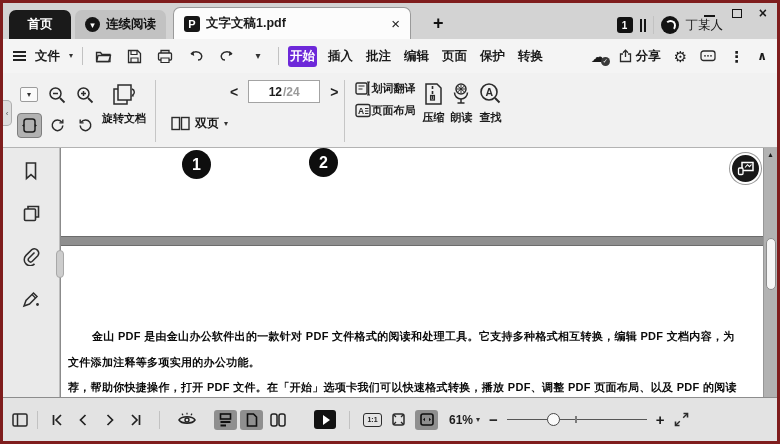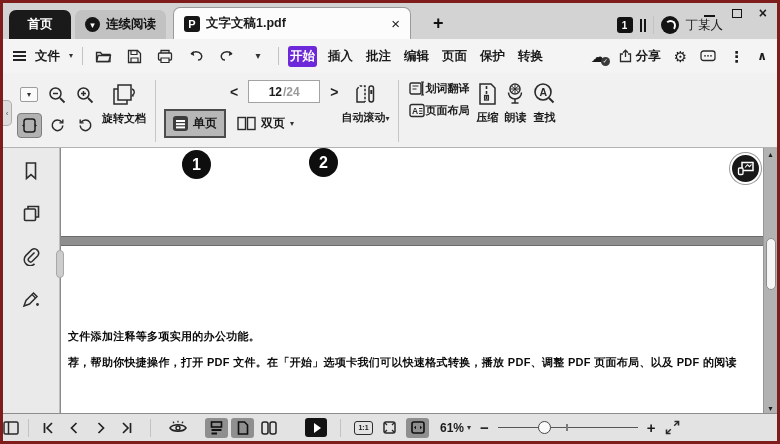--- a/index.html
+++ b/index.html
@@ -106,22 +106,22 @@
   .indent{text-indent:24px}
   .floatbtn{position:absolute;top:5px;right:2px;width:31px;height:31px;border-radius:50%;background:#181818;
        border:2px solid #fff;box-shadow:0 0 0 1px #9a9a9a;display:flex;align-items:center;justify-content:center;z-index:5}
   #scrollbar{width:14px;background:#b2b2b2;border-left:1px solid #979797;position:relative}
   .sc-up,.sc-dn{position:absolute;left:0;right:0;text-align:center;font-size:7px;color:#1d1d1d}
   .sc-up{top:3px}.sc-dn{bottom:3px}
   .sc-thumb{position:absolute;top:90px;left:1.5px;width:10px;height:52px;background:#f5f5f5;
        border:1px solid #8c8c8c;border-radius:5px}
 
   
-  #statusbar{position:absolute;left:0;right:0;bottom:0;height:28px;background:#e3e3e3;
-       border-top:1px solid #8d8d8d;display:flex;align-items:center;padding:0 0;gap:9px;font-size:12px;font-weight:700}
+  #statusbar{position:absolute;left:0;right:0;bottom:0;height:44px;background:#e3e3e3;
+       border-top:1px solid #8d8d8d;display:flex;align-items:center;padding:0 9px;gap:9px;font-size:12px;font-weight:700}
   .sb-modes{display:flex;align-items:center;gap:3px}
   .sb-mode{width:23px;height:20px;border-radius:3px;display:flex;align-items:center;justify-content:center}
   .sb-mode.sel{background:#8f8f8f}
   .playbtn{width:22px;height:19px;background:#121212;border-radius:3px;display:flex;align-items:center;
        justify-content:center;margin:0 4px}
   .play-tri{width:0;height:0;border-left:7px solid #fff;border-top:5px solid transparent;border-bottom:5px solid transparent;margin-left:2px}
   .one2one{width:19px;height:14px;border:1.5px solid #2c2c2c;border-radius:3px;font-size:7px;font-weight:700;
        display:flex;align-items:center;justify-content:center;letter-spacing:0}
   .zoomlabel{display:flex;align-items:center;gap:3px;margin-left:2px}
   .pm{font-size:15px;font-weight:700;line-height:1}
@@ -304,46 +304,31 @@
     <div class="viewcol">
       <div class="pagenav">
         <span class="pn-ch">&lt;</span>
         <span class="pagebox">
           <span>12</span>
           <span class="total">/24</span>
         </span>
         <span class="pn-ch">&gt;</span>
       </div>
       <div class="viewrow">
-        <span class="mode sel">
-          <span class="glyph-dark lines"></span>
-          <span>单页</span>
-        </span>
         <span class="mode">
           <svg width="19" height="15" viewBox="0 0 19 15">
               <rect x="1" y="1.5" width="7.5" height="12" fill="none" stroke="#2b2b2b" stroke-width="1.4"></rect>
               <rect x="10.5" y="1.5" width="7.5" height="12" fill="none" stroke="#2b2b2b" stroke-width="1.4"></rect>
             </svg>
           <span>双页</span>
           <span class="chev">▾</span>
         </span>
       </div>
     </div>
 
-    <div class="vbtn">
-      <span class="vic">
-        <svg width="24" height="24" viewBox="0 0 24 24">
-            <path d="M4 7v13h8" fill="none" stroke="#2b2b2b" stroke-width="1.5"></path>
-            <path d="M4 7l3-3h5v16" fill="none" stroke="#2b2b2b" stroke-width="1.5" stroke-dasharray="2.4 1.6"></path>
-            <rect x="16" y="4" width="4.5" height="16" rx="2.2" fill="none" stroke="#2b2b2b" stroke-width="1.5"></rect>
-            <rect x="17.3" y="8" width="2" height="4" fill="#2b2b2b"></rect>
-          </svg>
-      </span>
-      <span class="lbl"><span>自动滚动</span><span class="chev">▾</span></span>
-    </div>
 
     <div class="tsep"></div>
 
 
     <div class="trans-col">
       <span class="trans-item">
         <svg width="16" height="15" viewBox="0 0 16 15">
             <rect x="1" y="2" width="11" height="11" rx="1.5" fill="none" stroke="#2b2b2b" stroke-width="1.4"></rect>
             <path d="M3.5 5h6M3.5 8h4" stroke="#2b2b2b" stroke-width="1.2"></path>
             <path d="M13.5 1v13" stroke="#2b2b2b" stroke-width="1.6"></path>
@@ -424,20 +409,21 @@
             <path d="M11 5.5l3.5 3.5" stroke="#2e2e2e" stroke-width="1.3"></path>
             <circle cx="16.5" cy="15.5" r="1.4" fill="#2e2e2e"></circle>
           </svg>
       </span>
       <span class="side-handle"></span>
     </div>
 
     <div id="docarea">
       <div class="pagegap"></div>
       <div class="doctext">
+        <div class="indent">金山 PDF 是由金山办公软件出的一款针对 PDF 文件格式的阅读和处理工具。它支持多种格式相互转换，编辑 PDF 文档内容，为</div>
         <div>文件添加注释等多项实用的办公功能。</div>
         <div>荐，帮助你快捷操作，打开 PDF 文件。在「开始」选项卡我们可以快速格式转换，播放 PDF、调整 PDF 页面布局、以及 PDF 的阅读</div>
       </div>
       <div class="floatbtn">
         <svg width="17" height="15" viewBox="0 0 17 15">
             <rect x="5" y="1.5" width="11" height="8" fill="none" stroke="#fff" stroke-width="1.5"></rect>
             <path d="M8 6.5l2.5-2.8 2 2 2-2.2" fill="none" stroke="#fff" stroke-width="1.1"></path>
             <rect x="1.5" y="7" width="4.5" height="6.5" rx="1" fill="#181818" stroke="#fff" stroke-width="1.3"></rect>
           </svg>
       </div>

